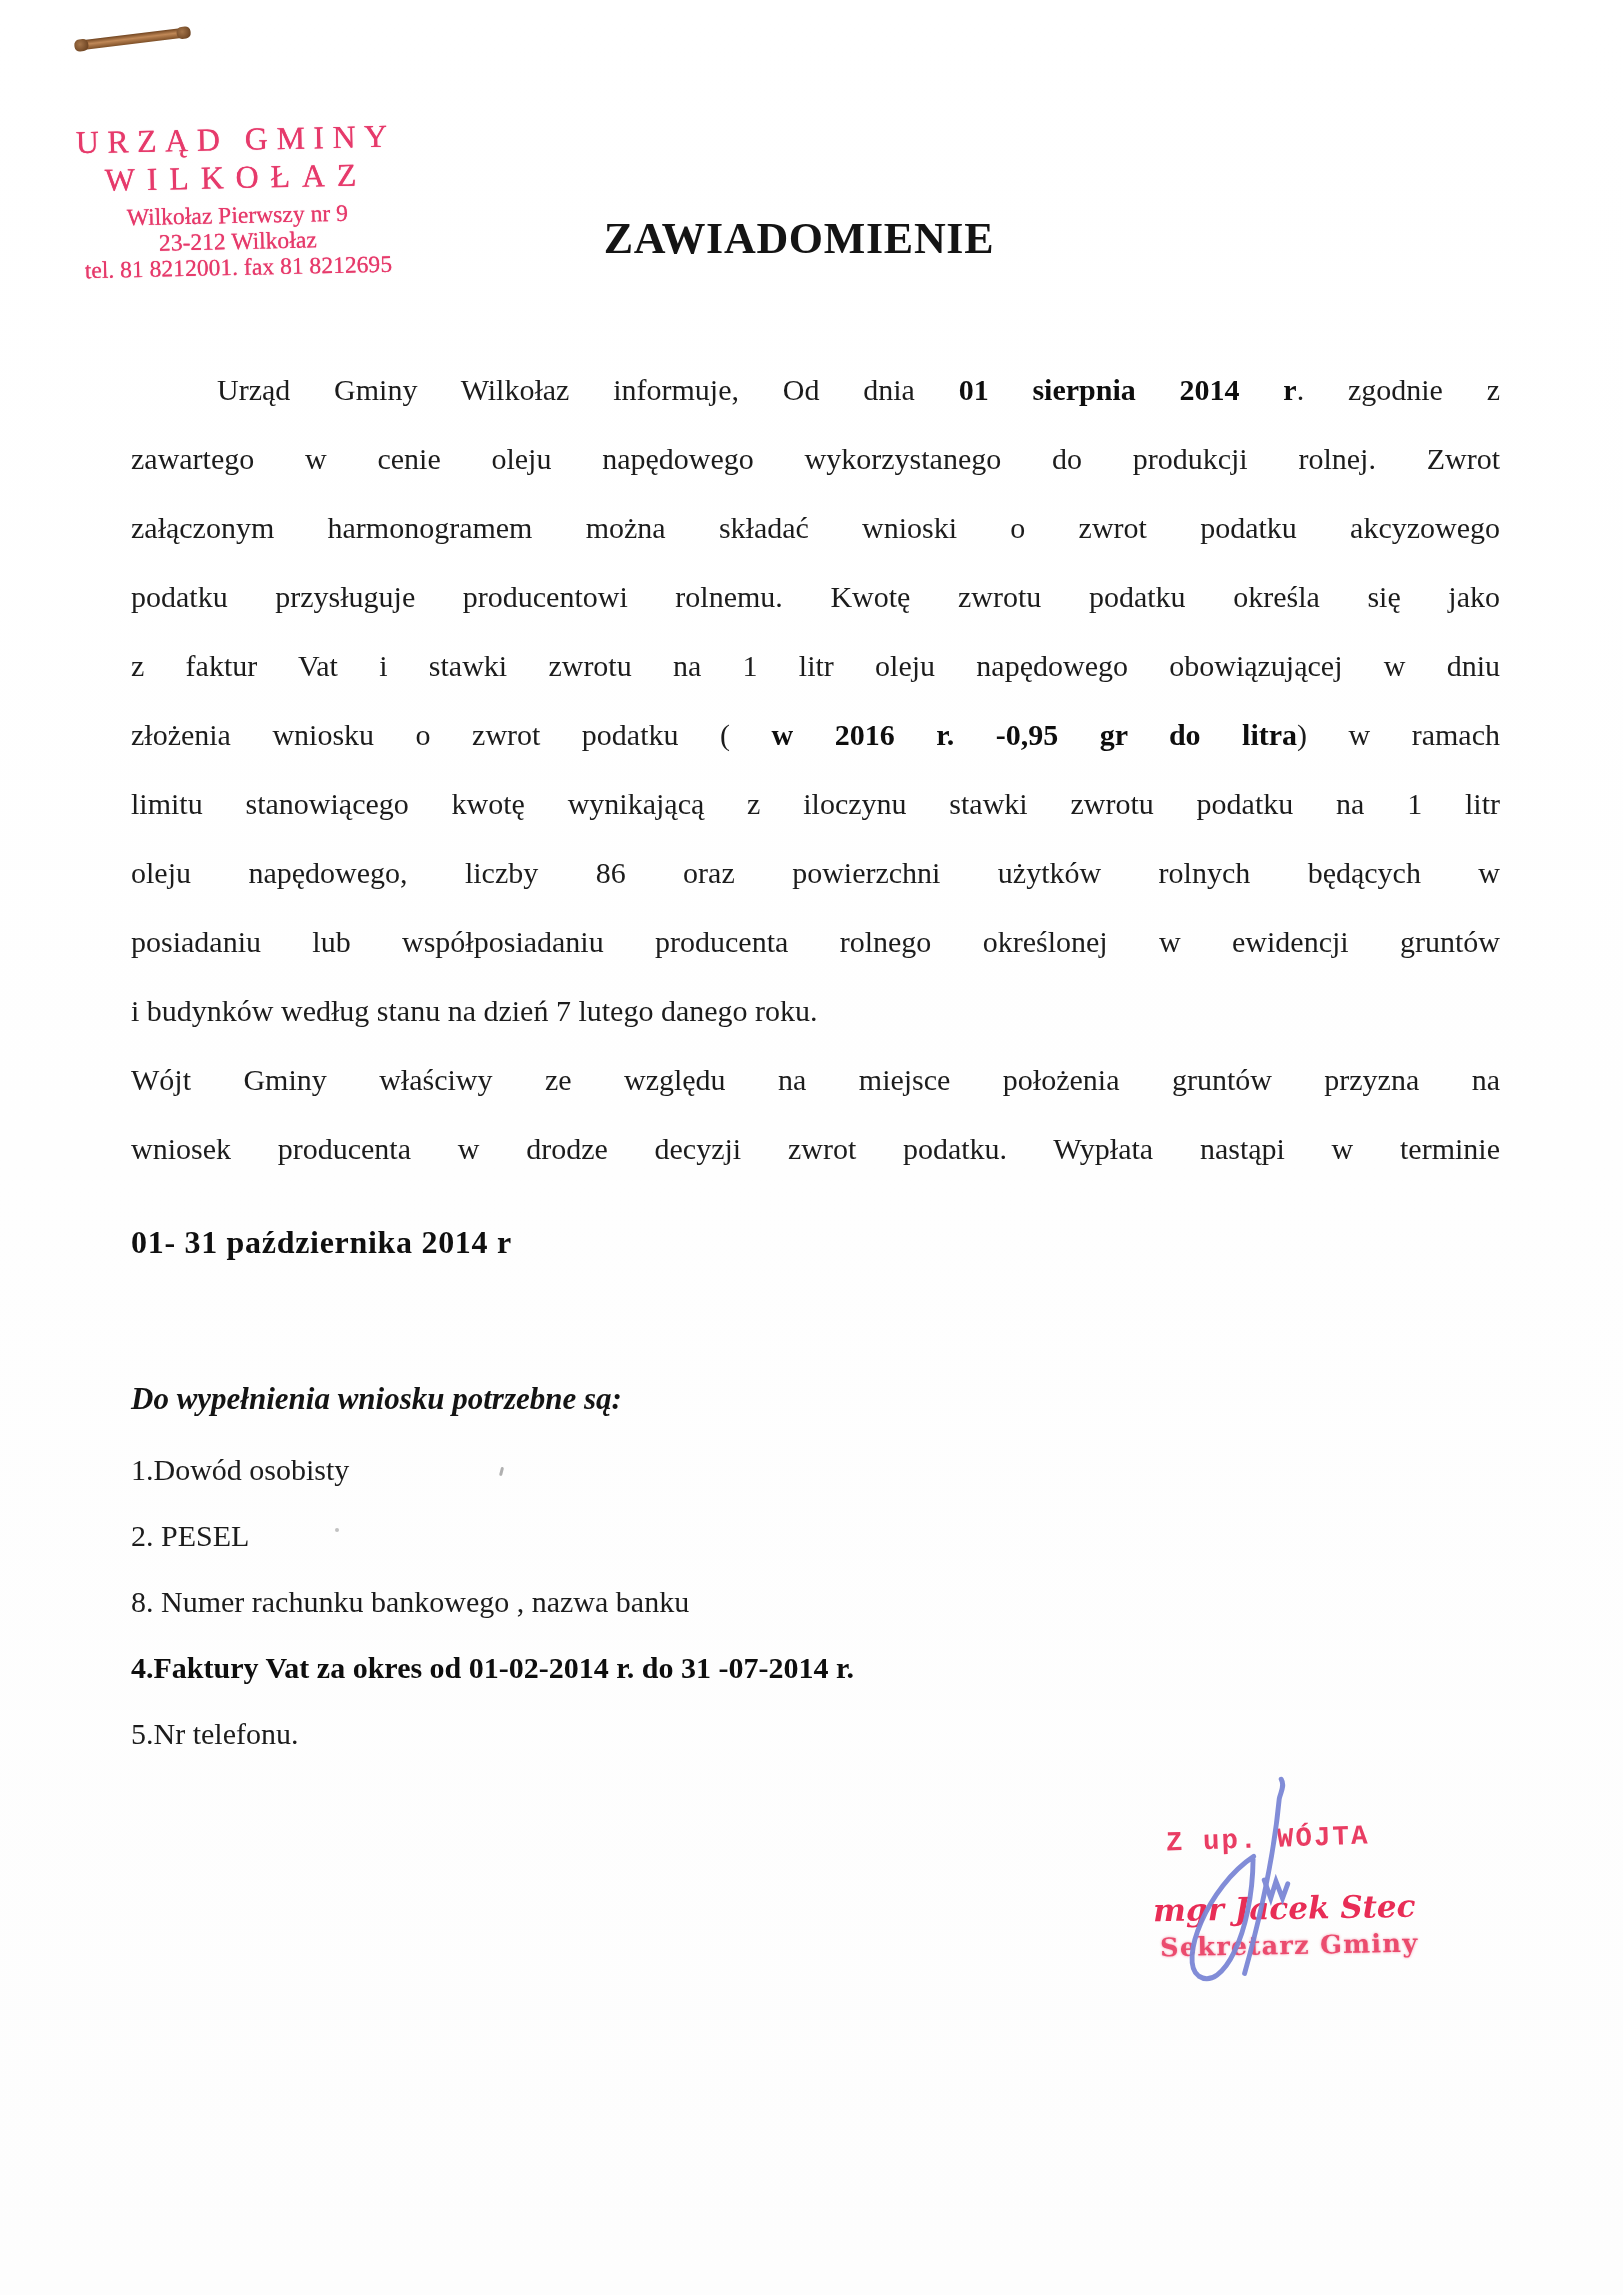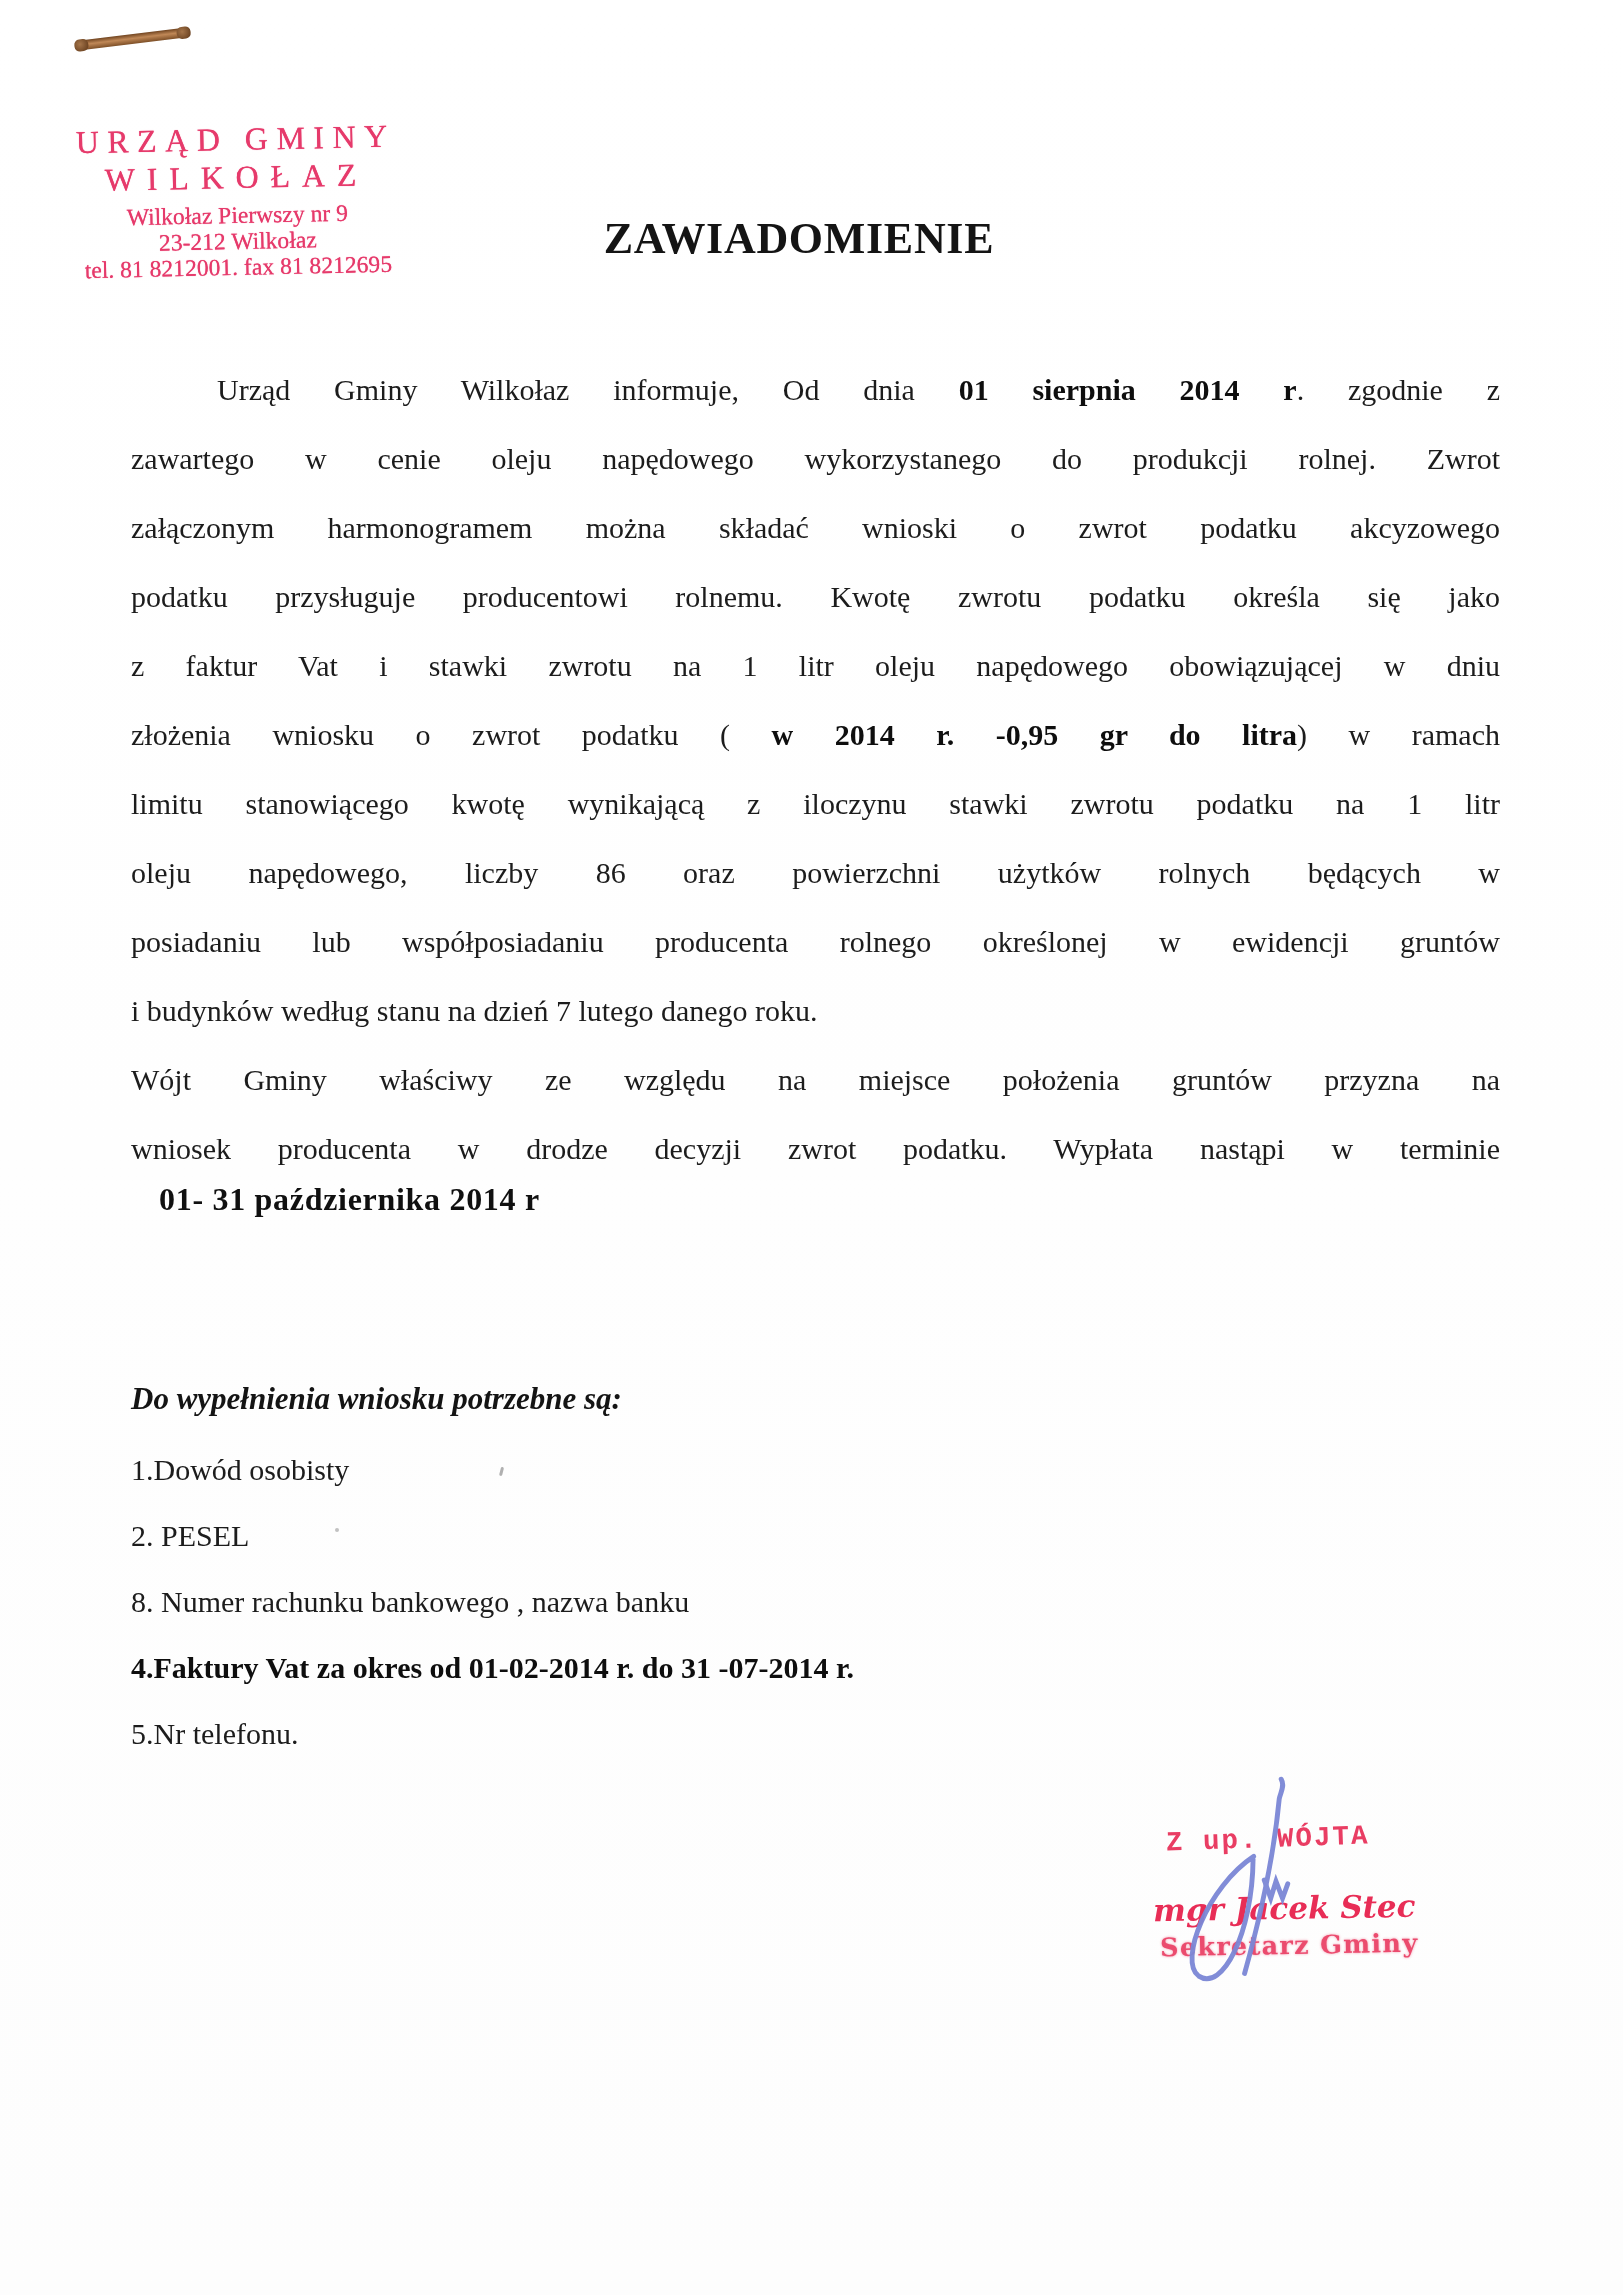--- a/index.html
+++ b/index.html
@@ -46,22 +46,22 @@
   .bodytext{
     position:absolute;left:131px;top:355px;width:1369px;
     font-size:30px;line-height:69px;color:#1c1c1c;
   }
   .line{text-align:justify;text-align-last:justify;}
   .line.left{text-align:left;text-align-last:left;}
   .indent{padding-left:86px;}
   .b{font-weight:bold;color:#0e0e0e;}
 
   .payout-line{
-    position:absolute;left:131px;top:1181px;
-    font-size:32px;font-weight:bold;letter-spacing:0.7px;color:#101010;margin-left:28px;
+    position:absolute;left:131px;top:1224px;
+    font-size:32px;font-weight:bold;letter-spacing:0.7px;color:#101010;
   }
 
   .checklist-heading{
     position:absolute;left:131px;top:1381px;
     font-size:31px;font-weight:bold;font-style:italic;color:#141414;
   }
   .checklist{
     position:absolute;left:131px;top:1437px;
     font-size:30px;line-height:66px;color:#1c1c1c;
   }
@@ -114,21 +114,21 @@
   </div>
 
   <h1 class="title">ZAWIADOMIENIE</h1>
 
   <div class="bodytext">
     <div class="line indent"><span>Urząd Gminy Wilkołaz informuje, Od  dnia </span><span class="b">01 sierpnia  2014 r</span><span>. zgodnie z</span></div>
     <div class="line">zawartego w cenie oleju napędowego wykorzystanego do produkcji rolnej. Zwrot</div>
     <div class="line">załączonym harmonogramem można składać wnioski o zwrot podatku akcyzowego</div>
     <div class="line">podatku przysługuje producentowi rolnemu. Kwotę  zwrotu podatku określa się jako</div>
     <div class="line">z faktur Vat i stawki zwrotu na 1 litr oleju napędowego obowiązującej w dniu</div>
-    <div class="line"><span>złożenia wniosku o zwrot podatku       ( </span><span class="b">w 2014 r. -0,95 gr do litra</span><span>) w ramach</span></div>
+    <div class="line"><span>złożenia wniosku o zwrot podatku       ( </span><span class="b">w 2016 r. -0,95 gr do litra</span><span>) w ramach</span></div>
     <div class="line">limitu stanowiącego kwotę wynikającą z iloczynu stawki zwrotu podatku na 1 litr</div>
     <div class="line">oleju napędowego, liczby 86 oraz powierzchni użytków rolnych będących w</div>
     <div class="line">posiadaniu lub współposiadaniu  producenta rolnego określonej w ewidencji gruntów</div>
     <div class="line left">i budynków według stanu na dzień 7 lutego danego roku.</div>
     <div class="line">Wójt Gminy właściwy ze względu na miejsce położenia gruntów przyzna  na</div>
     <div class="line">wniosek producenta w drodze decyzji zwrot podatku. Wypłata nastąpi w terminie</div>
   </div>
 
   <div class="payout-line">01- 31 października  2014 r</div>
 

